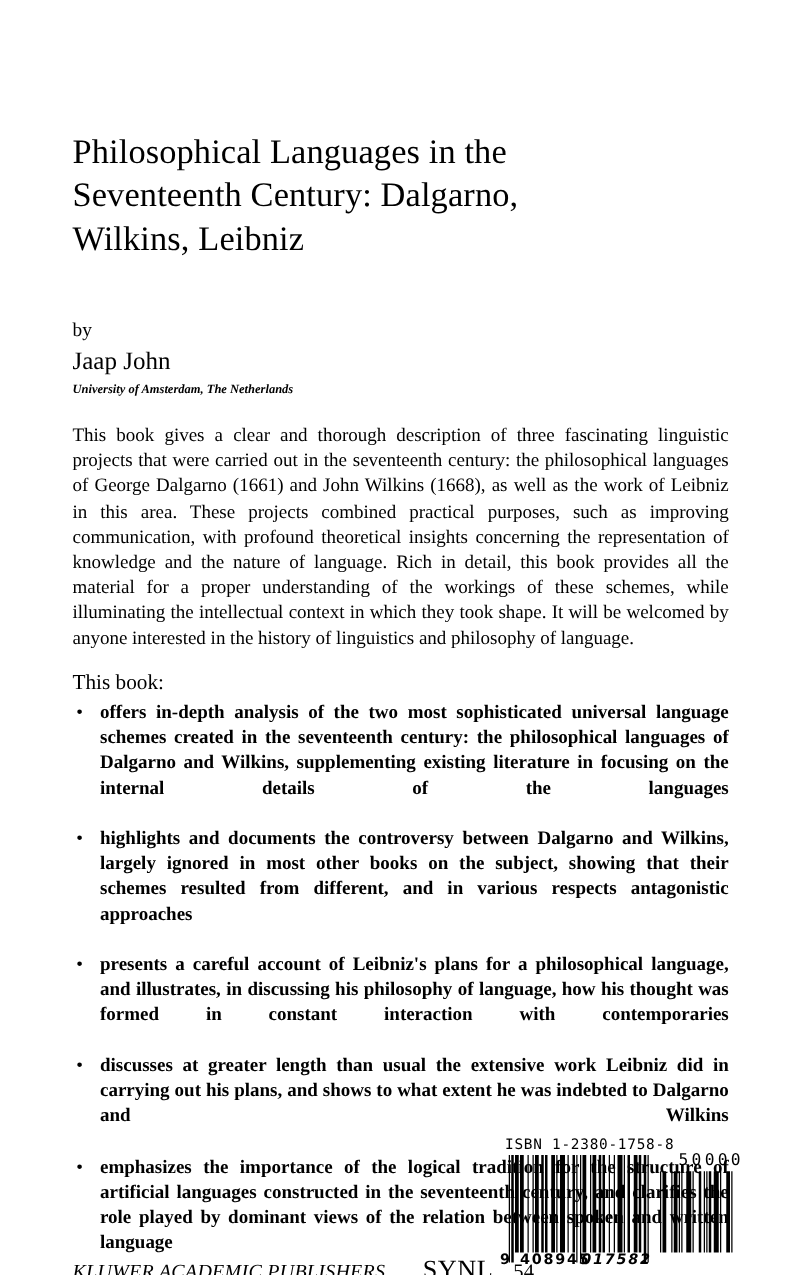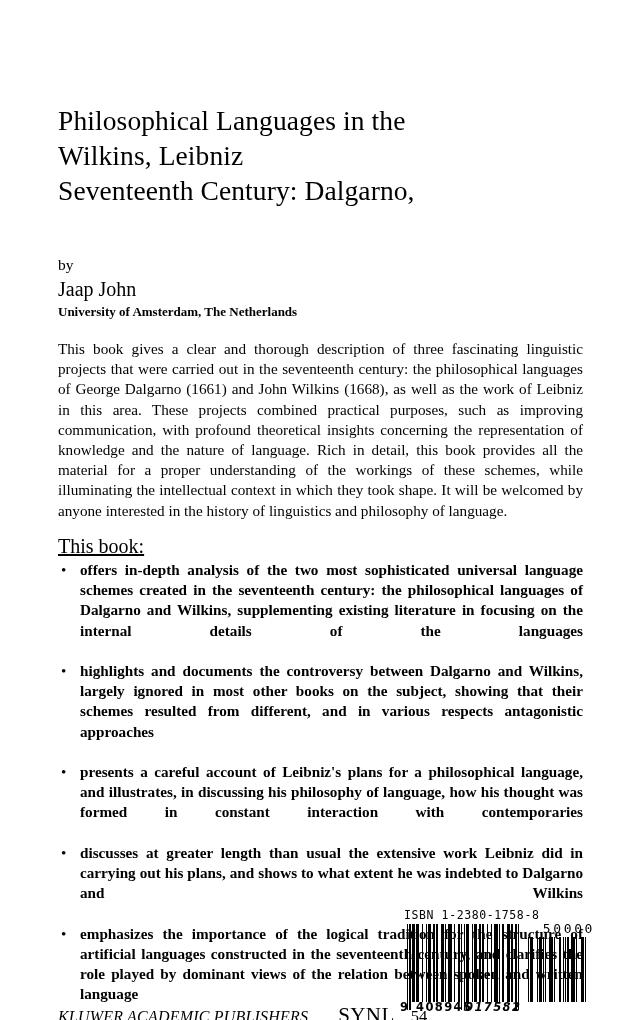--- a/index.html
+++ b/index.html
@@ -52,44 +52,44 @@
     position: absolute;
     left: 58px;
     top: 225px;
     font-size: 20px;
     line-height: 26px;
   }
   .author-affil {
     position: absolute;
     left: 58px;
     top: 252px;
-    font-size: 13px;
+    font-size: 10px;
     line-height: 18px;
+    font-style: italic;
     font-weight: bold;
   }
 
   
   .blurb {
     position: absolute;
     left: 58px;
     top: 288px;
     width: 525px;
     font-size: 15.2px;
     line-height: 20.2px;
     text-align: justify;
     text-justify: inter-word;
   }
 
   .this-book {
     position: absolute;
     left: 58px;
     top: 485px;
-    font-size: 20px;
+    font-size: 17px;
     line-height: 20.2px;
-    text-decoration: underline;
   }
 
   .bullet-list {
     position: absolute;
     left: 58px;
     top: 509px;
     width: 525px;
     margin: 0;
     padding: 0;
     list-style: none;
@@ -207,22 +207,22 @@
     margin-left: 12px;
   }
 </style>
 </head>
 <body>
 
 <div class="page">
 
   <div class="title-block">
     <div class="title-line">Philosophical Languages in the</div>
+    <div class="title-line">Seventeenth Century: Dalgarno,</div>
     <div class="title-line">Wilkins, Leibniz</div>
-    <div class="title-line">Seventeenth Century: Dalgarno,</div>
   </div>
 
   <div class="by-word">by</div>
   <div class="author-name">Jaap John</div>
   <div class="author-affil">University of Amsterdam, The Netherlands</div>
 
   <div class="blurb">
     <p>This book gives a clear and thorough description of three fascinating linguistic projects that were carried out in the seventeenth century: the philosophical languages of George Dalgarno (1661) and John Wilkins (1668), as well as the work of Leibniz in this area. These projects combined practical purposes, such as improving communication, with profound theoretical insights concerning the representation of knowledge and  the nature of language. Rich in detail, this book provides all the material for a proper understanding of the workings of these schemes, while illuminating the intellectual context in which they took shape. It will be welcomed by anyone interested in the history of linguistics and philosophy of language.</p>
   </div>
 

